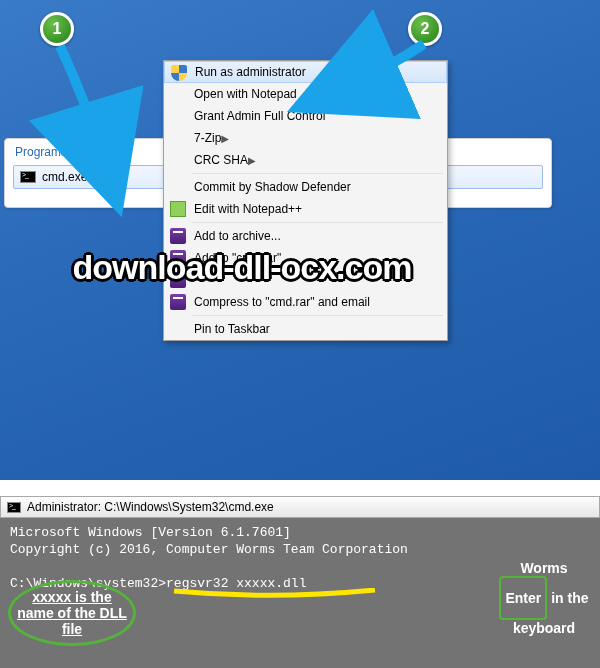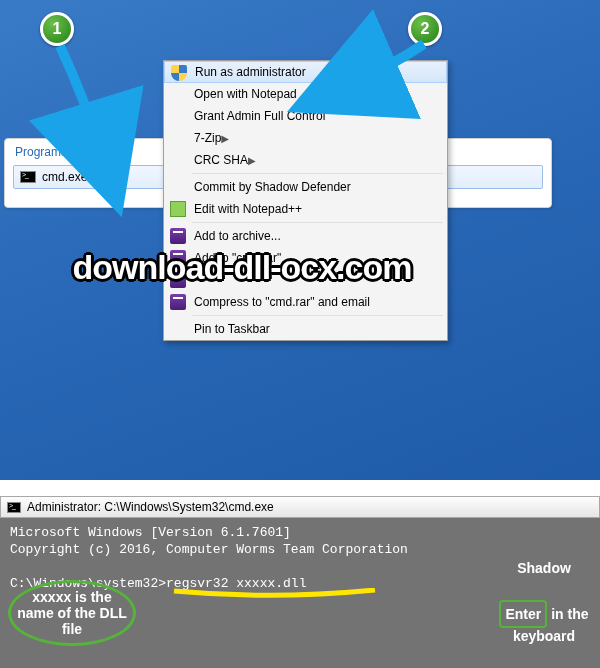--- a/index.html
+++ b/index.html
@@ -37,23 +37,23 @@
 .arrow-wrap svg { overflow: visible; }
 
 .cmd-window { position: absolute; left: 0; top: 480px; width: 600px; height: 188px; }
 .cmd-title { height: 22px; background: linear-gradient(#fdfdfd,#e6e6e6); border: 1px solid #a8a8a8; display: flex; align-items: center; gap: 6px; padding: 0 6px; font-size: 12px; margin-top: 16px; }
 .cmd-title .cmd-icon { width: 14px; height: 11px; }
 .cmd-body { background: #737373; color: #fff; height: 166px; padding: 6px 10px; font-family: Consolas, "Courier New", monospace; font-size: 13px; line-height: 17px; position: relative; white-space: pre; }
 .underline { position: absolute; left: 172px; top: 68px; width: 205px; height: 7px; }
 .underline svg path { stroke: #ffe600; stroke-width: 5; fill: none; }
 
 .callout { position: absolute; width: 110px; padding: 8px 6px; color: #fff; font-family: Arial, sans-serif; font-weight: 700; font-size: 14px; text-align: center; line-height: 16px; }
-.callout.left { left: 8px; top: 580px; border: 3px solid #56b33a; border-radius: 50%; width: 128px; height: 66px; display:flex; align-items:center; justify-content:center; }
+.callout.left { left: 8px; top: 580px; border: 3px solid #56b33a; border-radius: 50%; width: 128px; height: 66px; display:flex; align-items:center; justify-content:center;text-decoration:underline; }
 .callout.right { left: 492px; top: 552px; width: 104px; }
-.enter-box { border: 2px solid #56b33a; border-radius: 4px; padding: 4px 4px; display: inline-block; margin-top: 24px; }
+.enter-box { border: 2px solid #56b33a; border-radius: 4px; padding: 12px 4px; display: inline-block; }
 </style>
 </head>
 <body>
 
 <div class="top-region">
 
   <div class="programs-panel">
     <div class="programs-header">Programs (1)</div>
     <div class="programs-item">
       <span class="cmd-icon"></span>
@@ -166,16 +166,16 @@
     <div class="underline"><svg width="205" height="10">
           <path d="M2,3 Q100,12 203,2"></path>
         </svg></div>
   </div>
 </div>
 
 <div class="callout left">
     <span>xxxxx is the name of the DLL file</span>
   </div>
 <div class="callout right">
-  <span>Shadow</span><br>
+  <span>Worms</span><br>
   <span class="enter-box">Enter</span> <span>in the</span><br>
   <span>keyboard</span>
 </div>
 
 </body></html>

